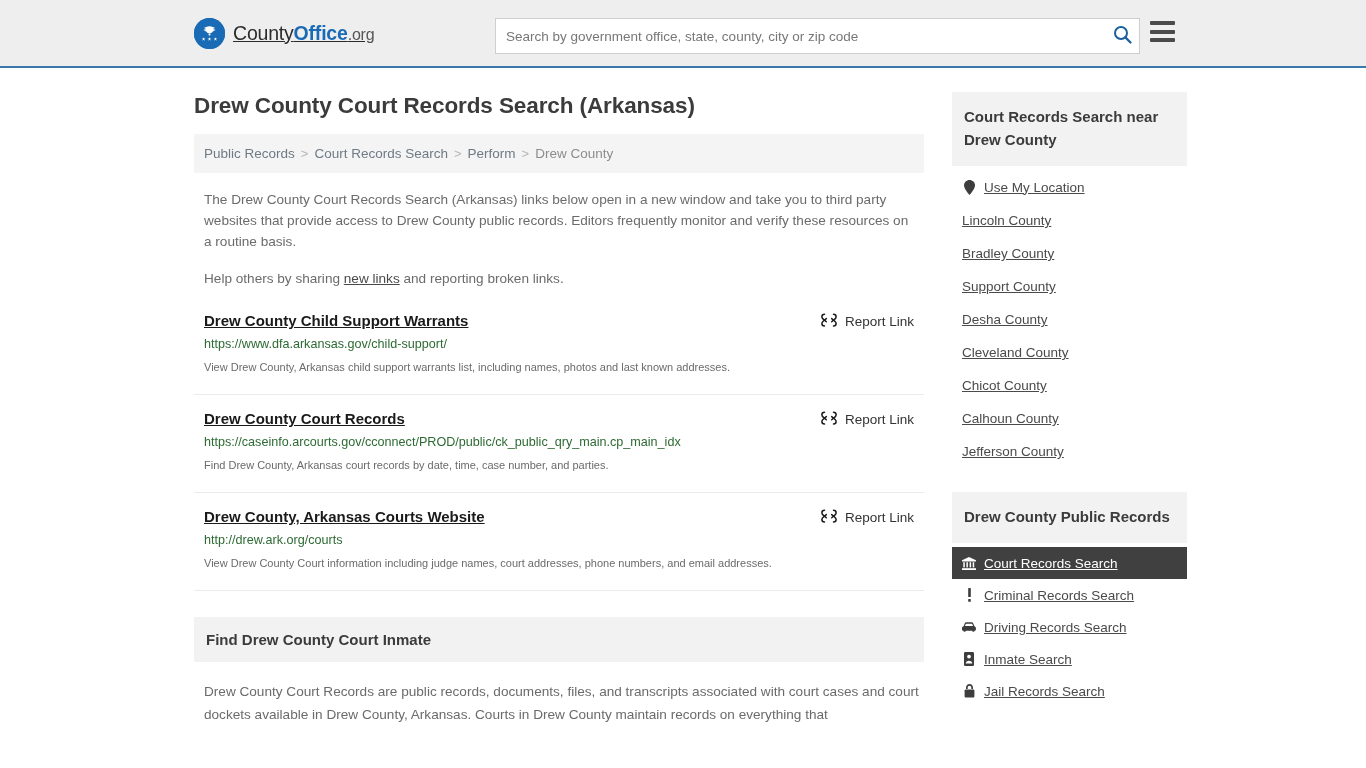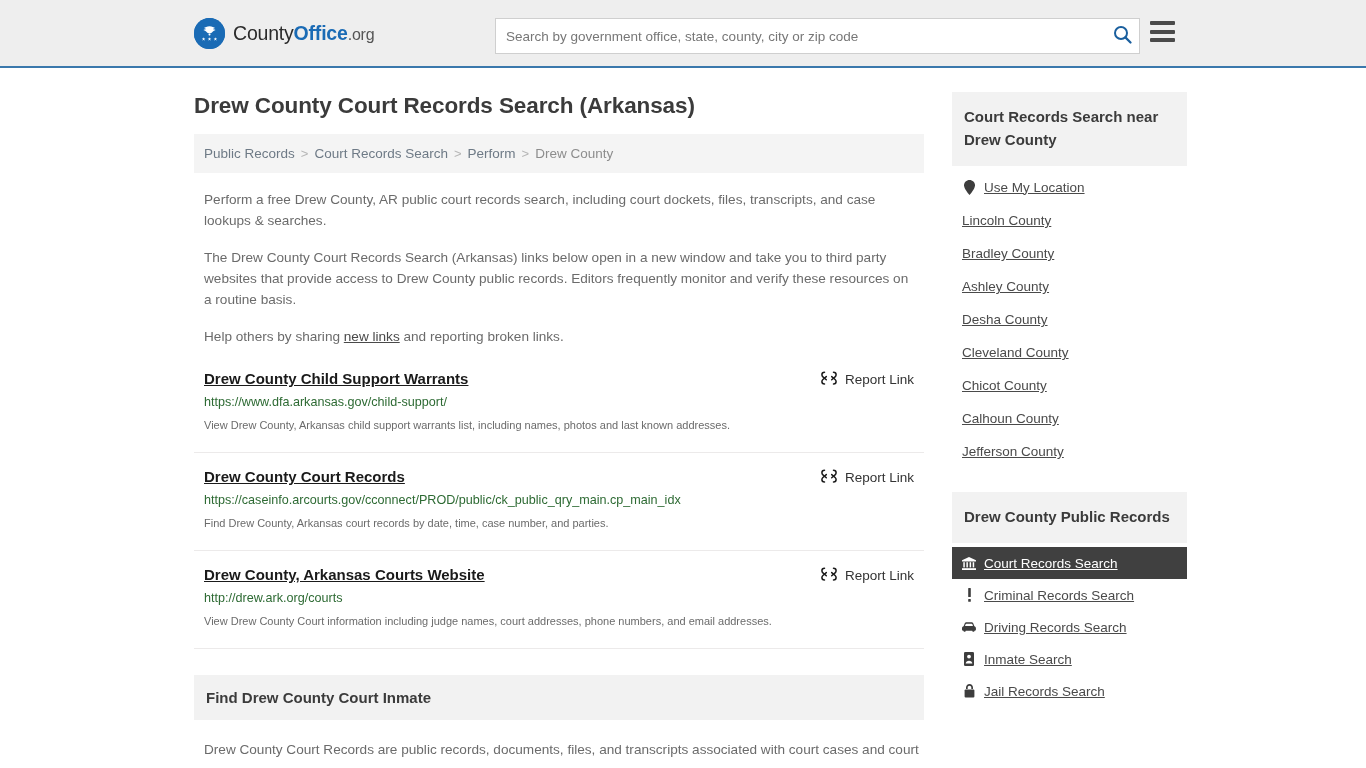--- a/index.html
+++ b/index.html
@@ -38,20 +38,21 @@
     position: relative;
     display: block;
     flex: 0 0 auto;
   }
   .logo-mark svg { position: absolute; top: 0; left: 0; }
   .logo-text {
     font-size: 19.5px;
     letter-spacing: -0.2px;
     color: #2b2b2b;
     white-space: nowrap;
+    text-decoration: underline;
   }
   .logo-text .bold-blue { color: #1a6bb5; font-weight: bold; }
   .logo-text .county { color: #2b2b2b; }
   .logo-text .dotorg { color: #555; font-size: 16px; }
 
   .search-wrap {
     position: absolute;
     left: 495px;
     top: 18px;
     width: 645px;
@@ -298,21 +299,20 @@
           <a href="#" class="">Public Records</a>
           <span class="sep">&gt;</span>
           <a href="#" class="">Court Records Search</a>
           <span class="sep">&gt;</span>
           <a href="#" class="">Perform</a>
           <span class="sep">&gt;</span>
           <span class="current">Drew County</span>
         </nav>
 
       <div class="intro">
-        <p>Perform a free Drew County, AR public court records search, including court dockets, files, transcripts, and case lookups &amp; searches.</p>
         <p>The Drew County Court Records Search (Arkansas) links below open in a new window and take you to third party websites that provide access to Drew County public records. Editors frequently monitor and verify these resources on a routine basis.</p>
         <p><span>Help others by sharing </span><a href="#">new links</a><span> and reporting broken links.</span></p>
       </div>
 
       <div class="listings" id="listings">
           <div class="listing">
             <div class="listing-head">
               <a href="#" class="listing-title">Drew County Child Support Warrants</a>
               <a href="#" class="report-link">
                 <span><svg width="16" height="16" viewBox="0 0 16 16">
@@ -390,21 +390,21 @@
               </span>
               <span class="label">Use My Location</span>
             </a>
             <a href="#" class="side-item plain">
               <span class="label">Lincoln County</span>
             </a>
             <a href="#" class="side-item plain">
               <span class="label">Bradley County</span>
             </a>
             <a href="#" class="side-item plain">
-              <span class="label">Ashley County</span>
+              <span class="label">Support County</span>
             </a>
             <a href="#" class="side-item plain">
               <span class="label">Desha County</span>
             </a>
             <a href="#" class="side-item plain">
               <span class="label">Cleveland County</span>
             </a>
             <a href="#" class="side-item plain">
               <span class="label">Chicot County</span>
             </a>

